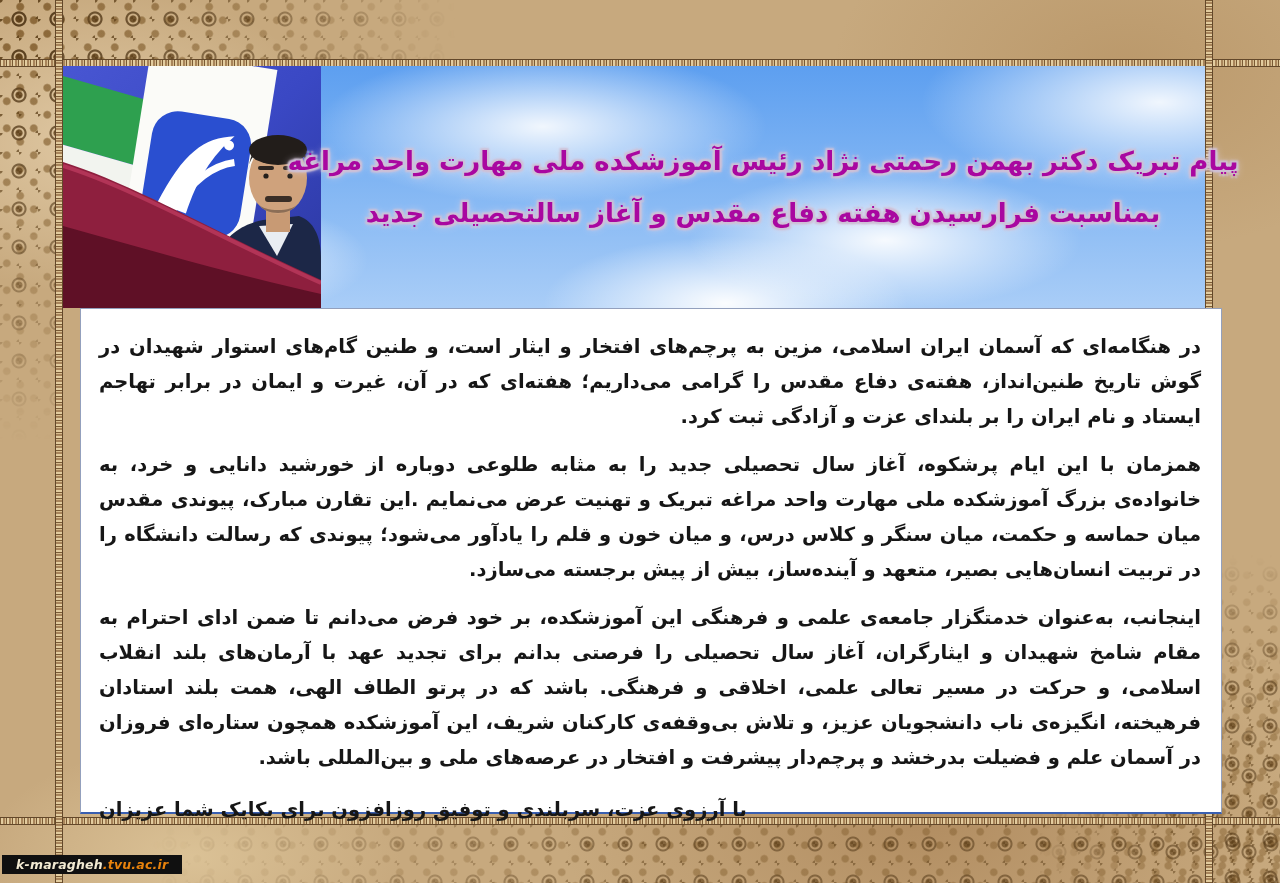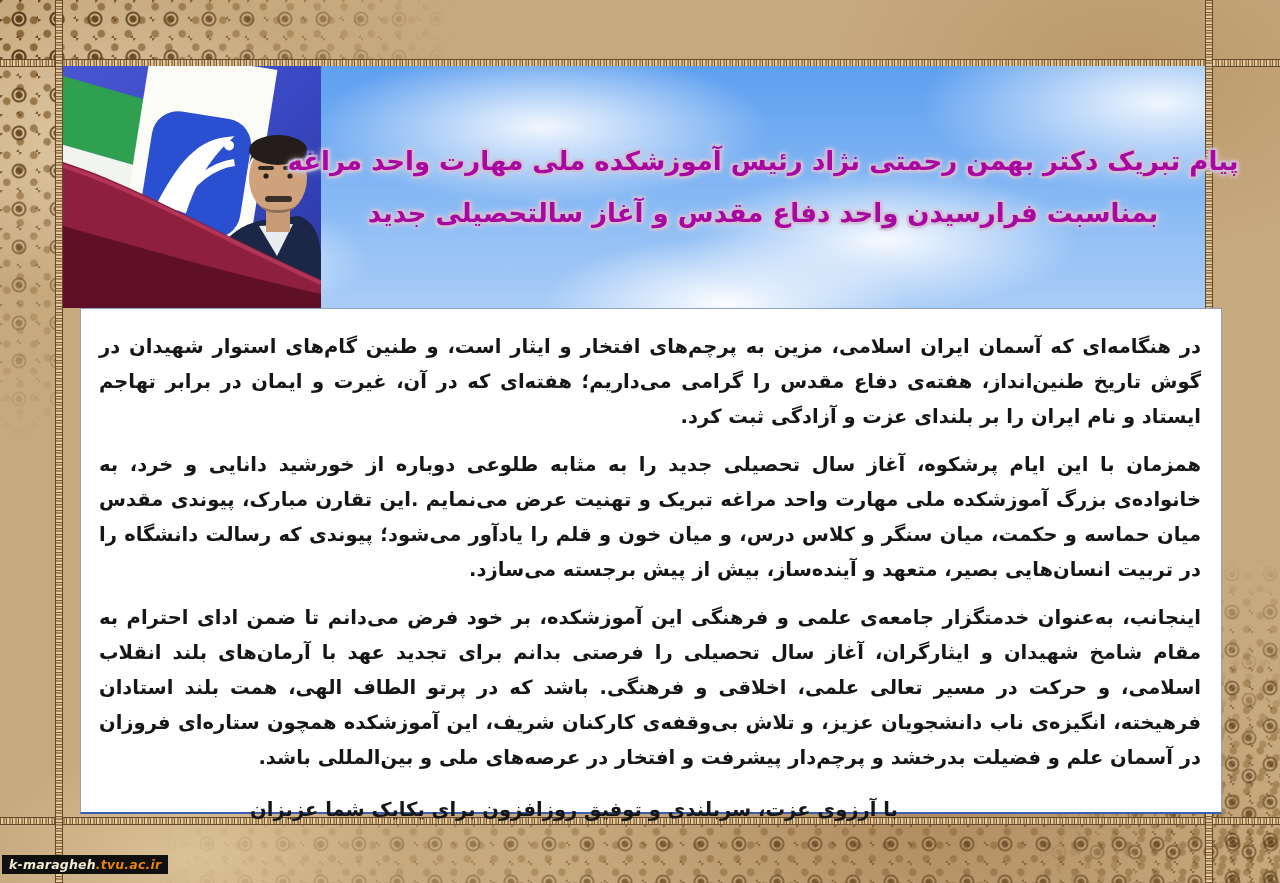--- a/index.html
+++ b/index.html
@@ -61,24 +61,24 @@
   .title-zone{position:absolute;left:258px;top:0;right:0;height:242px;
     display:flex;flex-direction:column;justify-content:center;align-items:center;direction:rtl;}
   .title-line{font-size:26px;font-weight:bold;line-height:52px;color:#a907a0;white-space:nowrap;
     text-shadow:2px 2px 2px #cfc0d6,-2px -2px 2px #cfc0d6,2px -2px 2px #cfc0d6,-2px 2px 2px #cfc0d6,0 0 9px #e6d8ea;}
   
   .content{position:absolute;z-index:3;left:80px;top:308px;width:1142px;height:506px;box-sizing:border-box;
     background:#fff;border:1px solid #93a0bd;border-bottom:2px solid #3a5fb0;
     padding:20px 20px 0 18px;direction:rtl;}
   .content p{margin:0 0 13px 0;font-size:19.5px;font-weight:700;color:#161616;
     line-height:35px;text-align:justify;text-justify:inter-word;}
-  .content p.closing{text-align:center;padding-right:152px;margin-top:17px;}
+  .content p.closing{text-align:left;padding-right:152px;margin-top:17px;}
   
   .watermark{position:absolute;z-index:4;left:2px;top:855px;height:19px;line-height:19px;
-    padding:0 7px;background:#101010;font-style:italic;font-weight:bold;font-size:12.5px;
+    padding:0 14px;background:#101010;font-style:italic;font-weight:bold;font-size:12.5px;
     color:#f2ead2;letter-spacing:0.2px;}
   .watermark .tld{color:#e8820c;}
 </style>
 </head>
 <body>
 
 <div class="canvas">
 
   <div class="ornament orn-top"></div>
   <div class="ornament orn-left"></div>
@@ -137,21 +137,21 @@
 
         <g>
           <path d="M0,96 C70,118 160,170 258,214 L258,242 L0,242 Z" fill="#8e1f3e"></path>
           <path d="M0,100 C70,122 160,173 258,217" stroke="#b23457" stroke-width="4" fill="none"></path>
           <path d="M0,160 C86,184 176,210 258,228 L258,242 L0,242 Z" fill="#5f1026"></path>
         </g>
       </svg>
     </div>
     <div class="title-zone">
       <div class="title-line">پیام تبریک دکتر بهمن رحمتی نژاد رئیس آموزشکده ملی مهارت واحد مراغه</div>
-      <div class="title-line">بمناسبت فرارسیدن واحد دفاع مقدس و آغاز سالتحصیلی جدید</div>
+      <div class="title-line">بمناسبت فرارسیدن هفته دفاع مقدس و آغاز سالتحصیلی جدید</div>
     </div>
   </div>
 
   <div class="content">
     <p>در هنگامه‌ای که آسمان ایران اسلامی، مزین به پرچم‌های افتخار و ایثار است، و طنین گام‌های استوار شهیدان در گوش تاریخ طنین‌انداز، هفته‌ی دفاع مقدس را گرامی می‌داریم؛ هفته‌ای که در آن، غیرت و ایمان در برابر تهاجم ایستاد و نام ایران را بر بلندای عزت و آزادگی ثبت کرد.</p>
     <p>همزمان با این ایام پرشکوه، آغاز سال تحصیلی جدید را به مثابه طلوعی دوباره از خورشید دانایی و خرد، به خانواده‌ی بزرگ آموزشکده ملی مهارت واحد مراغه تبریک و تهنیت عرض می‌نمایم .این تقارن مبارک، پیوندی مقدس میان حماسه و حکمت، میان سنگر و کلاس درس، و میان خون و قلم را یادآور می‌شود؛ پیوندی که رسالت دانشگاه را در تربیت انسان‌هایی بصیر، متعهد و آینده‌ساز، بیش از پیش برجسته می‌سازد.</p>
     <p>اینجانب، به‌عنوان خدمتگزار جامعه‌ی علمی و فرهنگی این آموزشکده، بر خود فرض می‌دانم تا ضمن ادای احترام به مقام شامخ شهیدان و ایثارگران، آغاز سال تحصیلی را فرصتی بدانم برای تجدید عهد با آرمان‌های بلند انقلاب اسلامی، و حرکت در مسیر تعالی علمی، اخلاقی و فرهنگی. باشد که در پرتو الطاف الهی، همت بلند استادان فرهیخته، انگیزه‌ی ناب دانشجویان عزیز، و تلاش بی‌وقفه‌ی کارکنان شریف، این آموزشکده همچون ستاره‌ای فروزان در آسمان علم و فضیلت بدرخشد و پرچم‌دار پیشرفت و افتخار در عرصه‌های ملی و بین‌المللی باشد.</p>
     <p class="closing">با آرزوی عزت، سربلندی و توفیق روزافزون برای یکایک شما عزیزان</p>
   </div>
 

